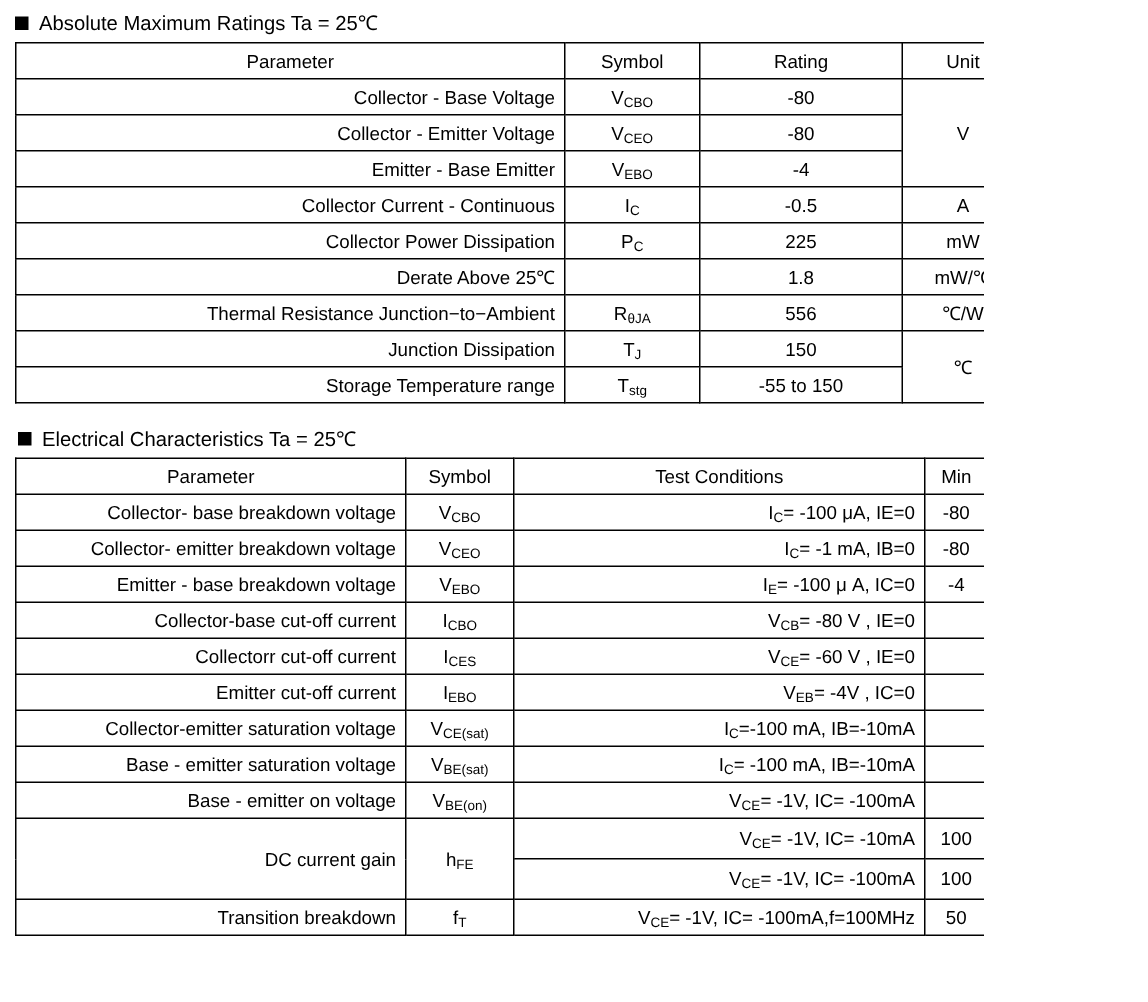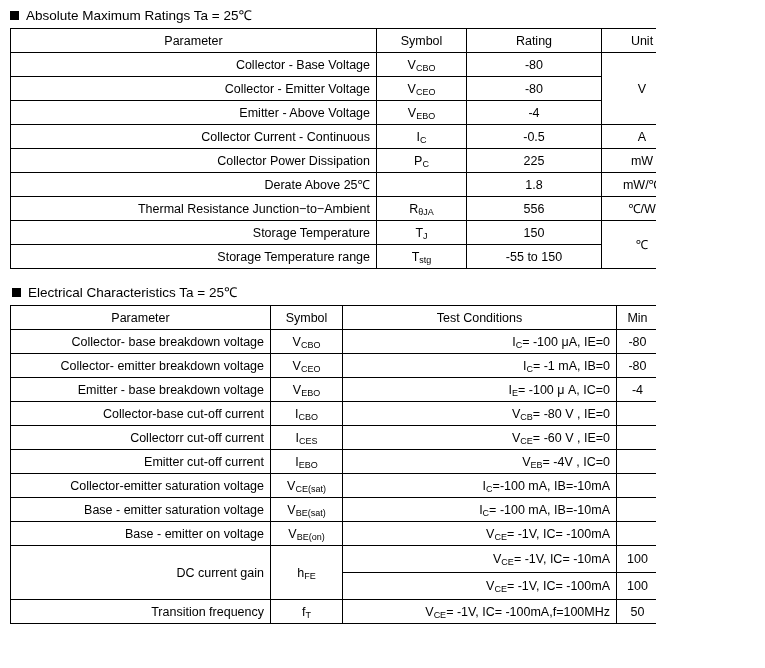--- a/index.html
+++ b/index.html
@@ -116,21 +116,21 @@
         <td class="c"><span>V</span><sub>CBO</sub></td>
         <td class="c">-80</td>
         <td class="c" rowspan="3">V</td>
       </tr>
       <tr>
         <td class="l">Collector - Emitter Voltage</td>
         <td class="c"><span>V</span><sub>CEO</sub></td>
         <td class="c">-80</td>
       </tr>
       <tr>
-        <td class="l">Emitter - Above Voltage</td>
+        <td class="l">Emitter - Base Emitter</td>
         <td class="c"><span>V</span><sub>EBO</sub></td>
         <td class="c">-4</td>
       </tr>
       <tr>
         <td class="l">Collector Current  - Continuous</td>
         <td class="c"><span>I</span><sub>C</sub></td>
         <td class="c">-0.5</td>
         <td class="c">A</td>
       </tr>
       <tr>
@@ -145,21 +145,21 @@
         <td class="c">1.8</td>
         <td class="c">mW/℃</td>
       </tr>
       <tr>
         <td class="l">Thermal Resistance Junction−to−Ambient</td>
         <td class="c"><span>R</span><sub>θJA</sub></td>
         <td class="c">556</td>
         <td class="c">℃/W</td>
       </tr>
       <tr>
-        <td class="l">Storage Temperature</td>
+        <td class="l">Junction Dissipation</td>
         <td class="c"><span>T</span><sub>J</sub></td>
         <td class="c">150</td>
         <td class="c" rowspan="2">℃</td>
       </tr>
       <tr>
         <td class="l">Storage Temperature range</td>
         <td class="c"><span>T</span><sub>stg</sub></td>
         <td class="c">-55 to 150</td>
       </tr>
     </tbody>
@@ -287,21 +287,21 @@
       </tr>
 
       <tr class="tall">
         <td class="l"><span>V</span><sub>CE</sub><span>= -1V, IC= -100mA</span></td>
         <td class="c">100</td>
         <td class="c"></td>
         <td class="c"></td>
       </tr>
 
       <tr>
-        <td class="l">Transition frequency</td>
+        <td class="l">Transition breakdown</td>
         <td class="c"><span>f</span><sub>T</sub></td>
         <td class="l"><span>V</span><sub>CE</sub><span>= -1V, IC= -100mA,f=100MHz</span></td>
         <td class="c">50</td>
         <td class="c"></td>
         <td class="c"></td>
         <td class="c">MHz</td>
       </tr>
     </tbody>
   </table>
 

